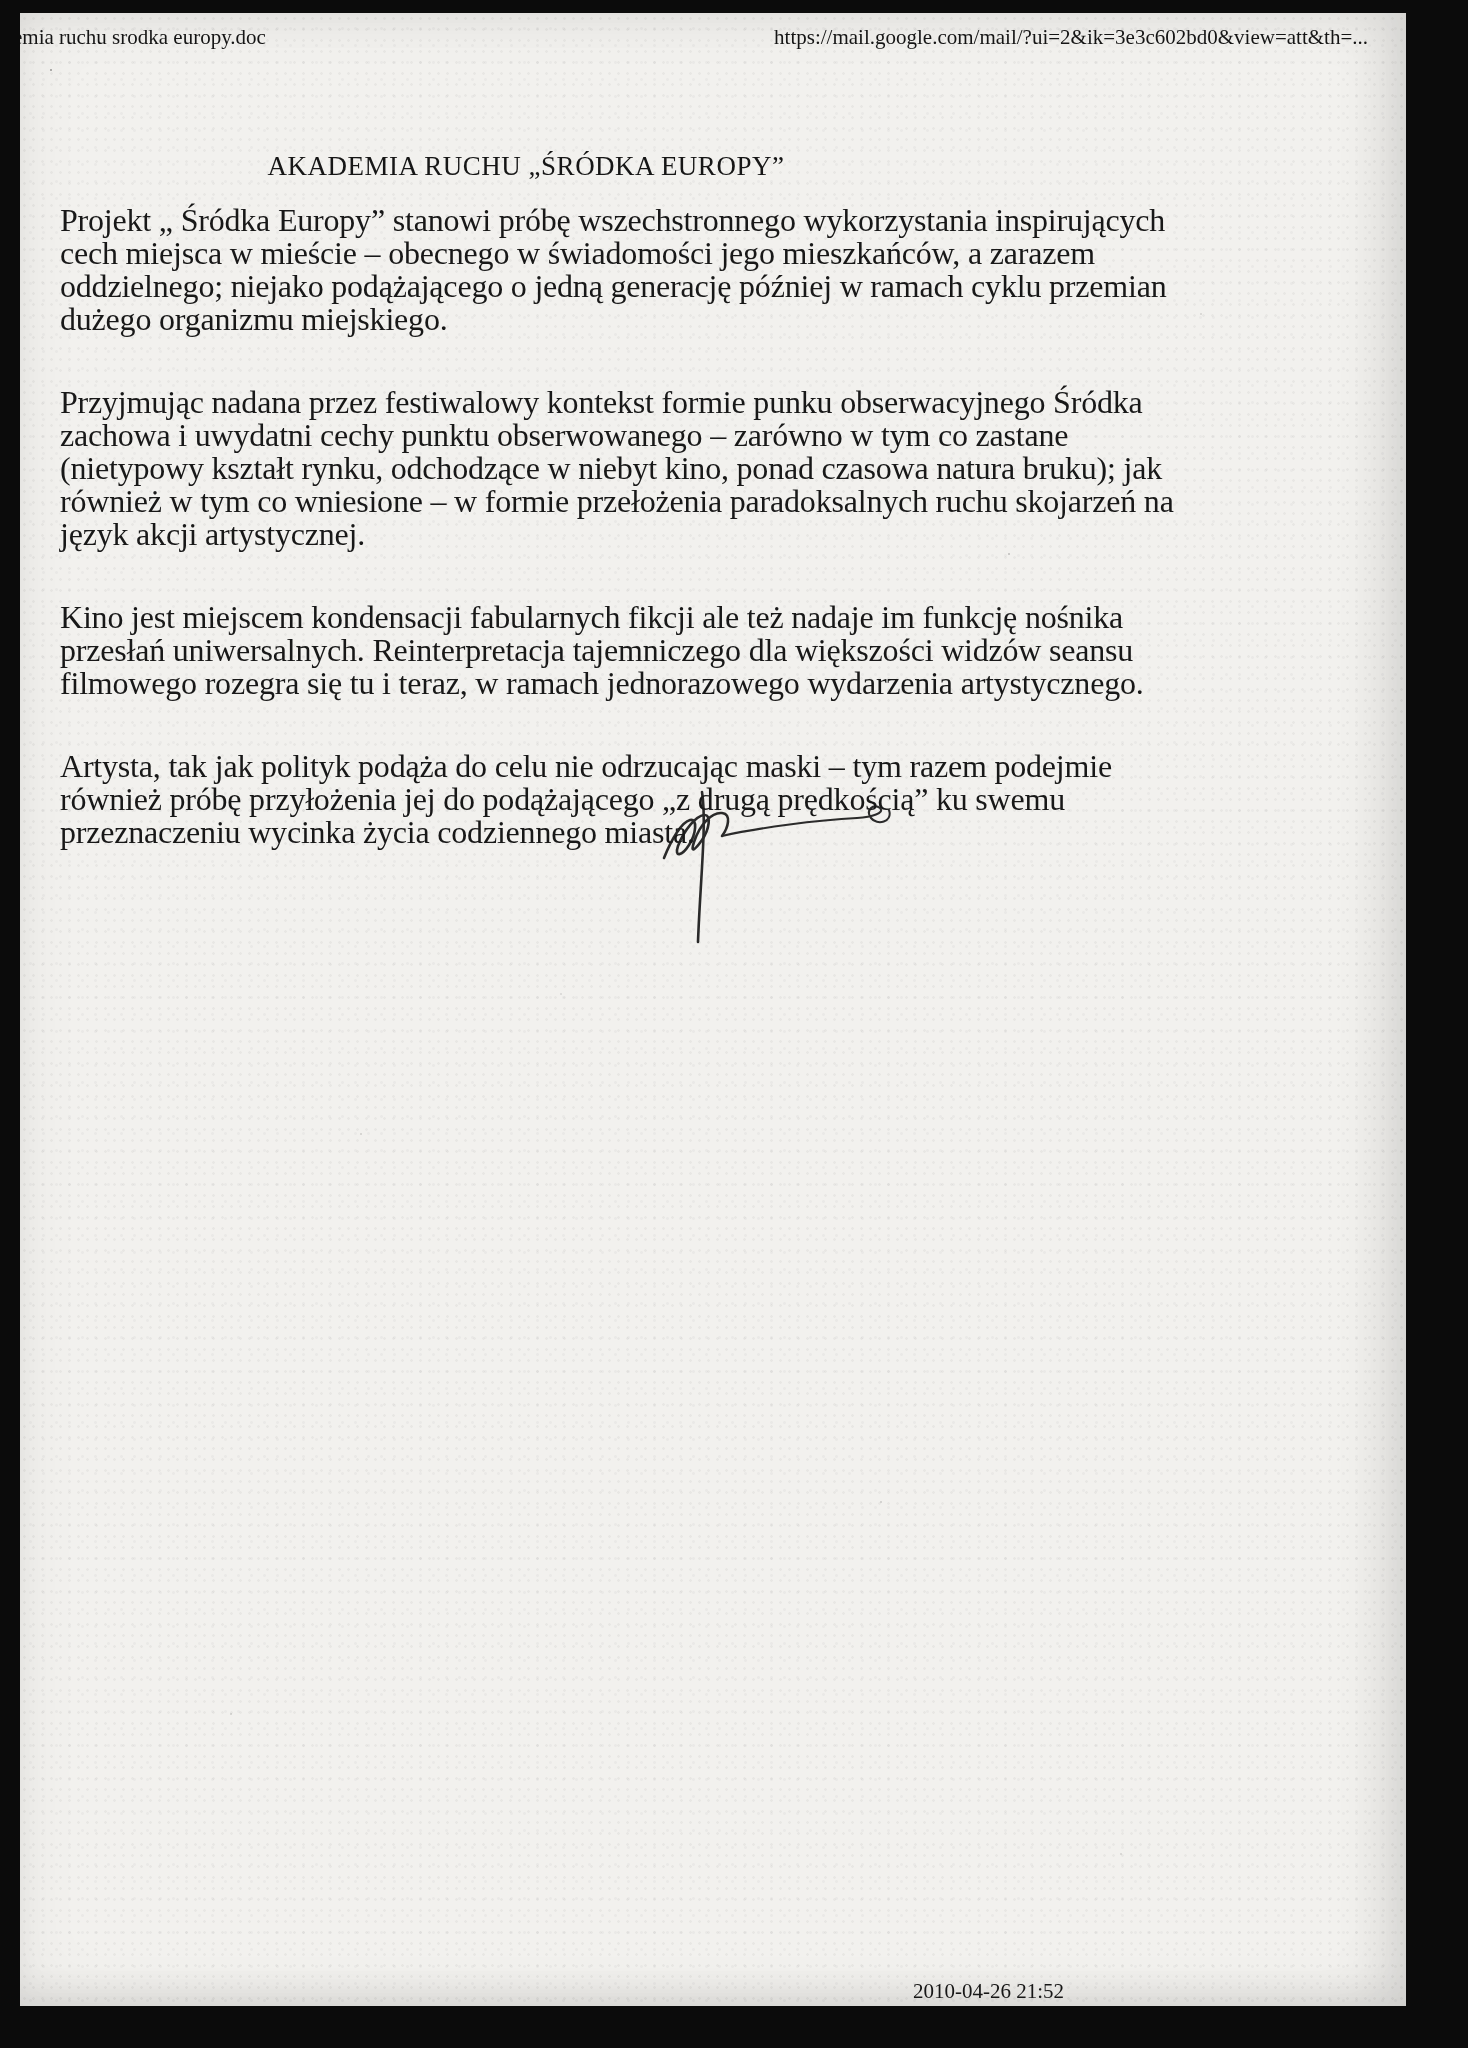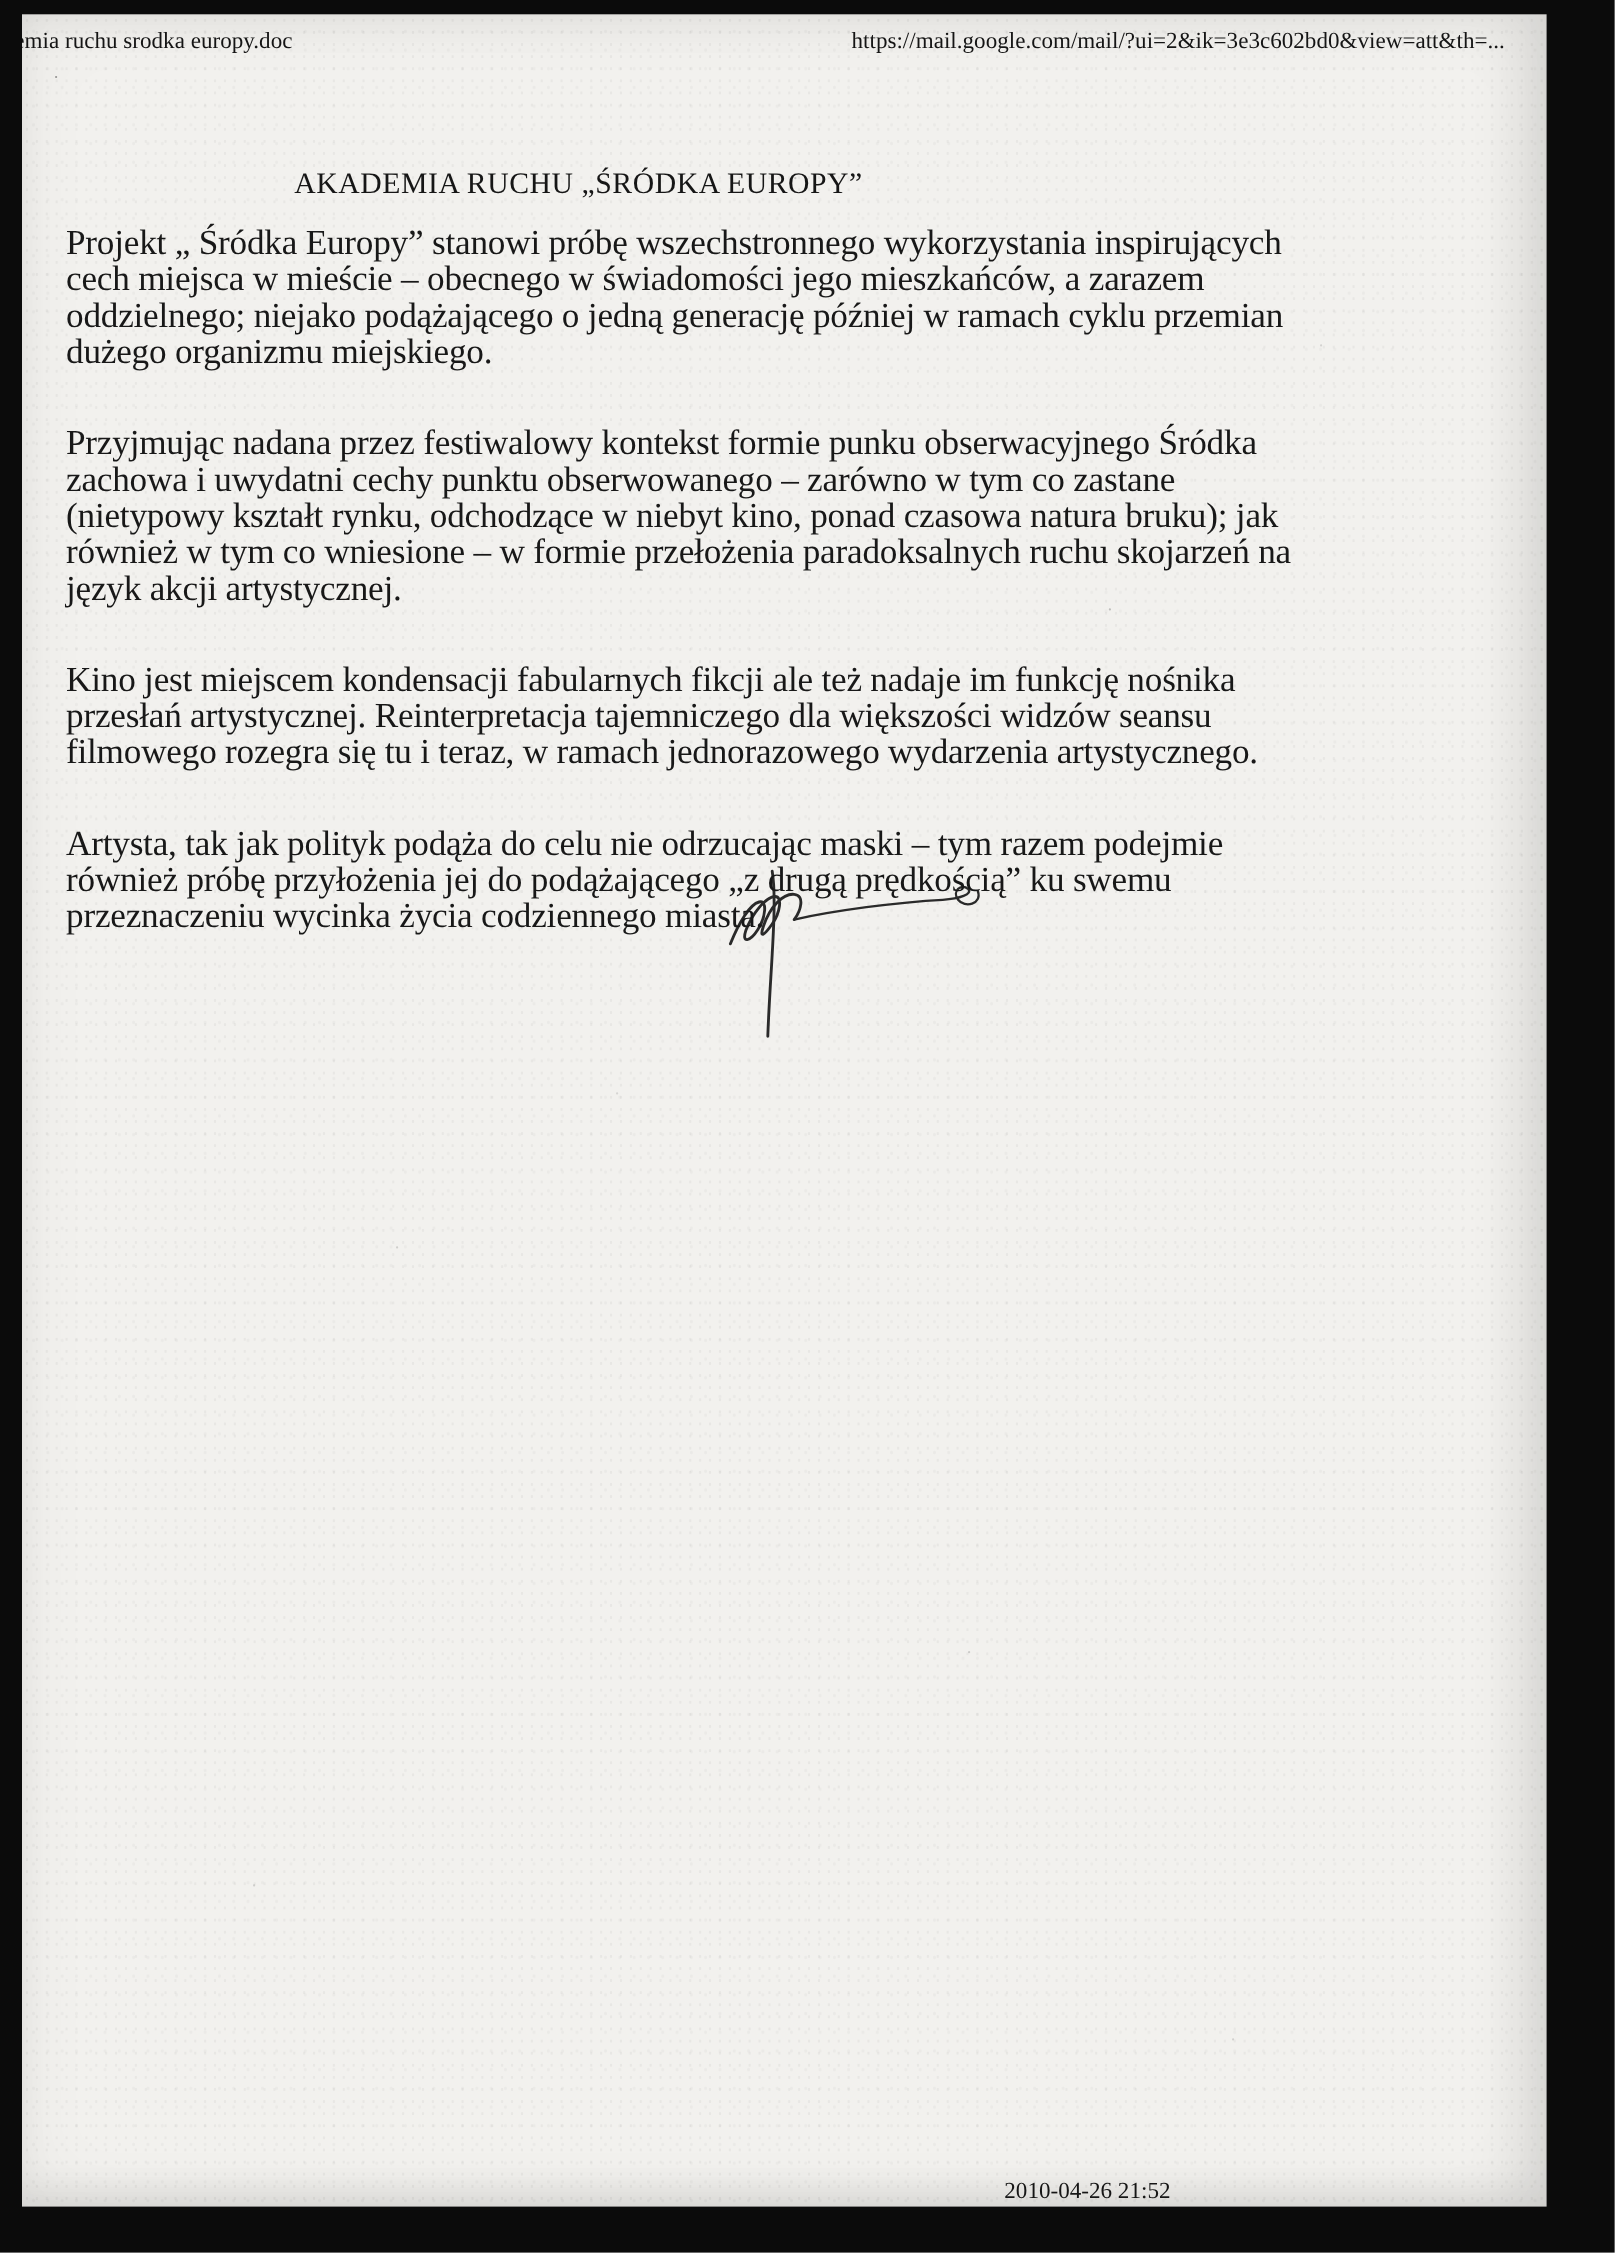--- a/index.html
+++ b/index.html
@@ -102,21 +102,21 @@
       </p>
       <p class="para">
         <span class="line">Przyjmując nadana przez festiwalowy kontekst formie punku obserwacyjnego Śródka</span>
         <span class="line">zachowa i uwydatni cechy punktu obserwowanego – zarówno w tym co zastane</span>
         <span class="line">(nietypowy kształt rynku, odchodzące w niebyt kino, ponad czasowa natura bruku); jak</span>
         <span class="line">również w tym co wniesione – w formie przełożenia paradoksalnych ruchu skojarzeń na</span>
         <span class="line">język akcji artystycznej.</span>
       </p>
       <p class="para">
         <span class="line">Kino jest miejscem kondensacji fabularnych fikcji ale też nadaje im funkcję nośnika</span>
-        <span class="line">przesłań  artystycznej.  Reinterpretacja tajemniczego dla większości widzów seansu</span>
+        <span class="line">przesłań  uniwersalnych.  Reinterpretacja tajemniczego dla większości widzów seansu</span>
         <span class="line">filmowego rozegra się tu i teraz, w ramach jednorazowego wydarzenia artystycznego.</span>
       </p>
       <p class="para">
         <span class="line">Artysta, tak jak polityk podąża do celu nie odrzucając maski – tym razem podejmie</span>
         <span class="line">również  próbę przyłożenia jej do podążającego „z drugą prędkością” ku swemu</span>
         <span class="line">przeznaczeniu wycinka życia codziennego miasta.</span>
       </p>
     </div>
 
     <svg class="signature" viewBox="0 0 264 184" xmlns="http://www.w3.org/2000/svg">

